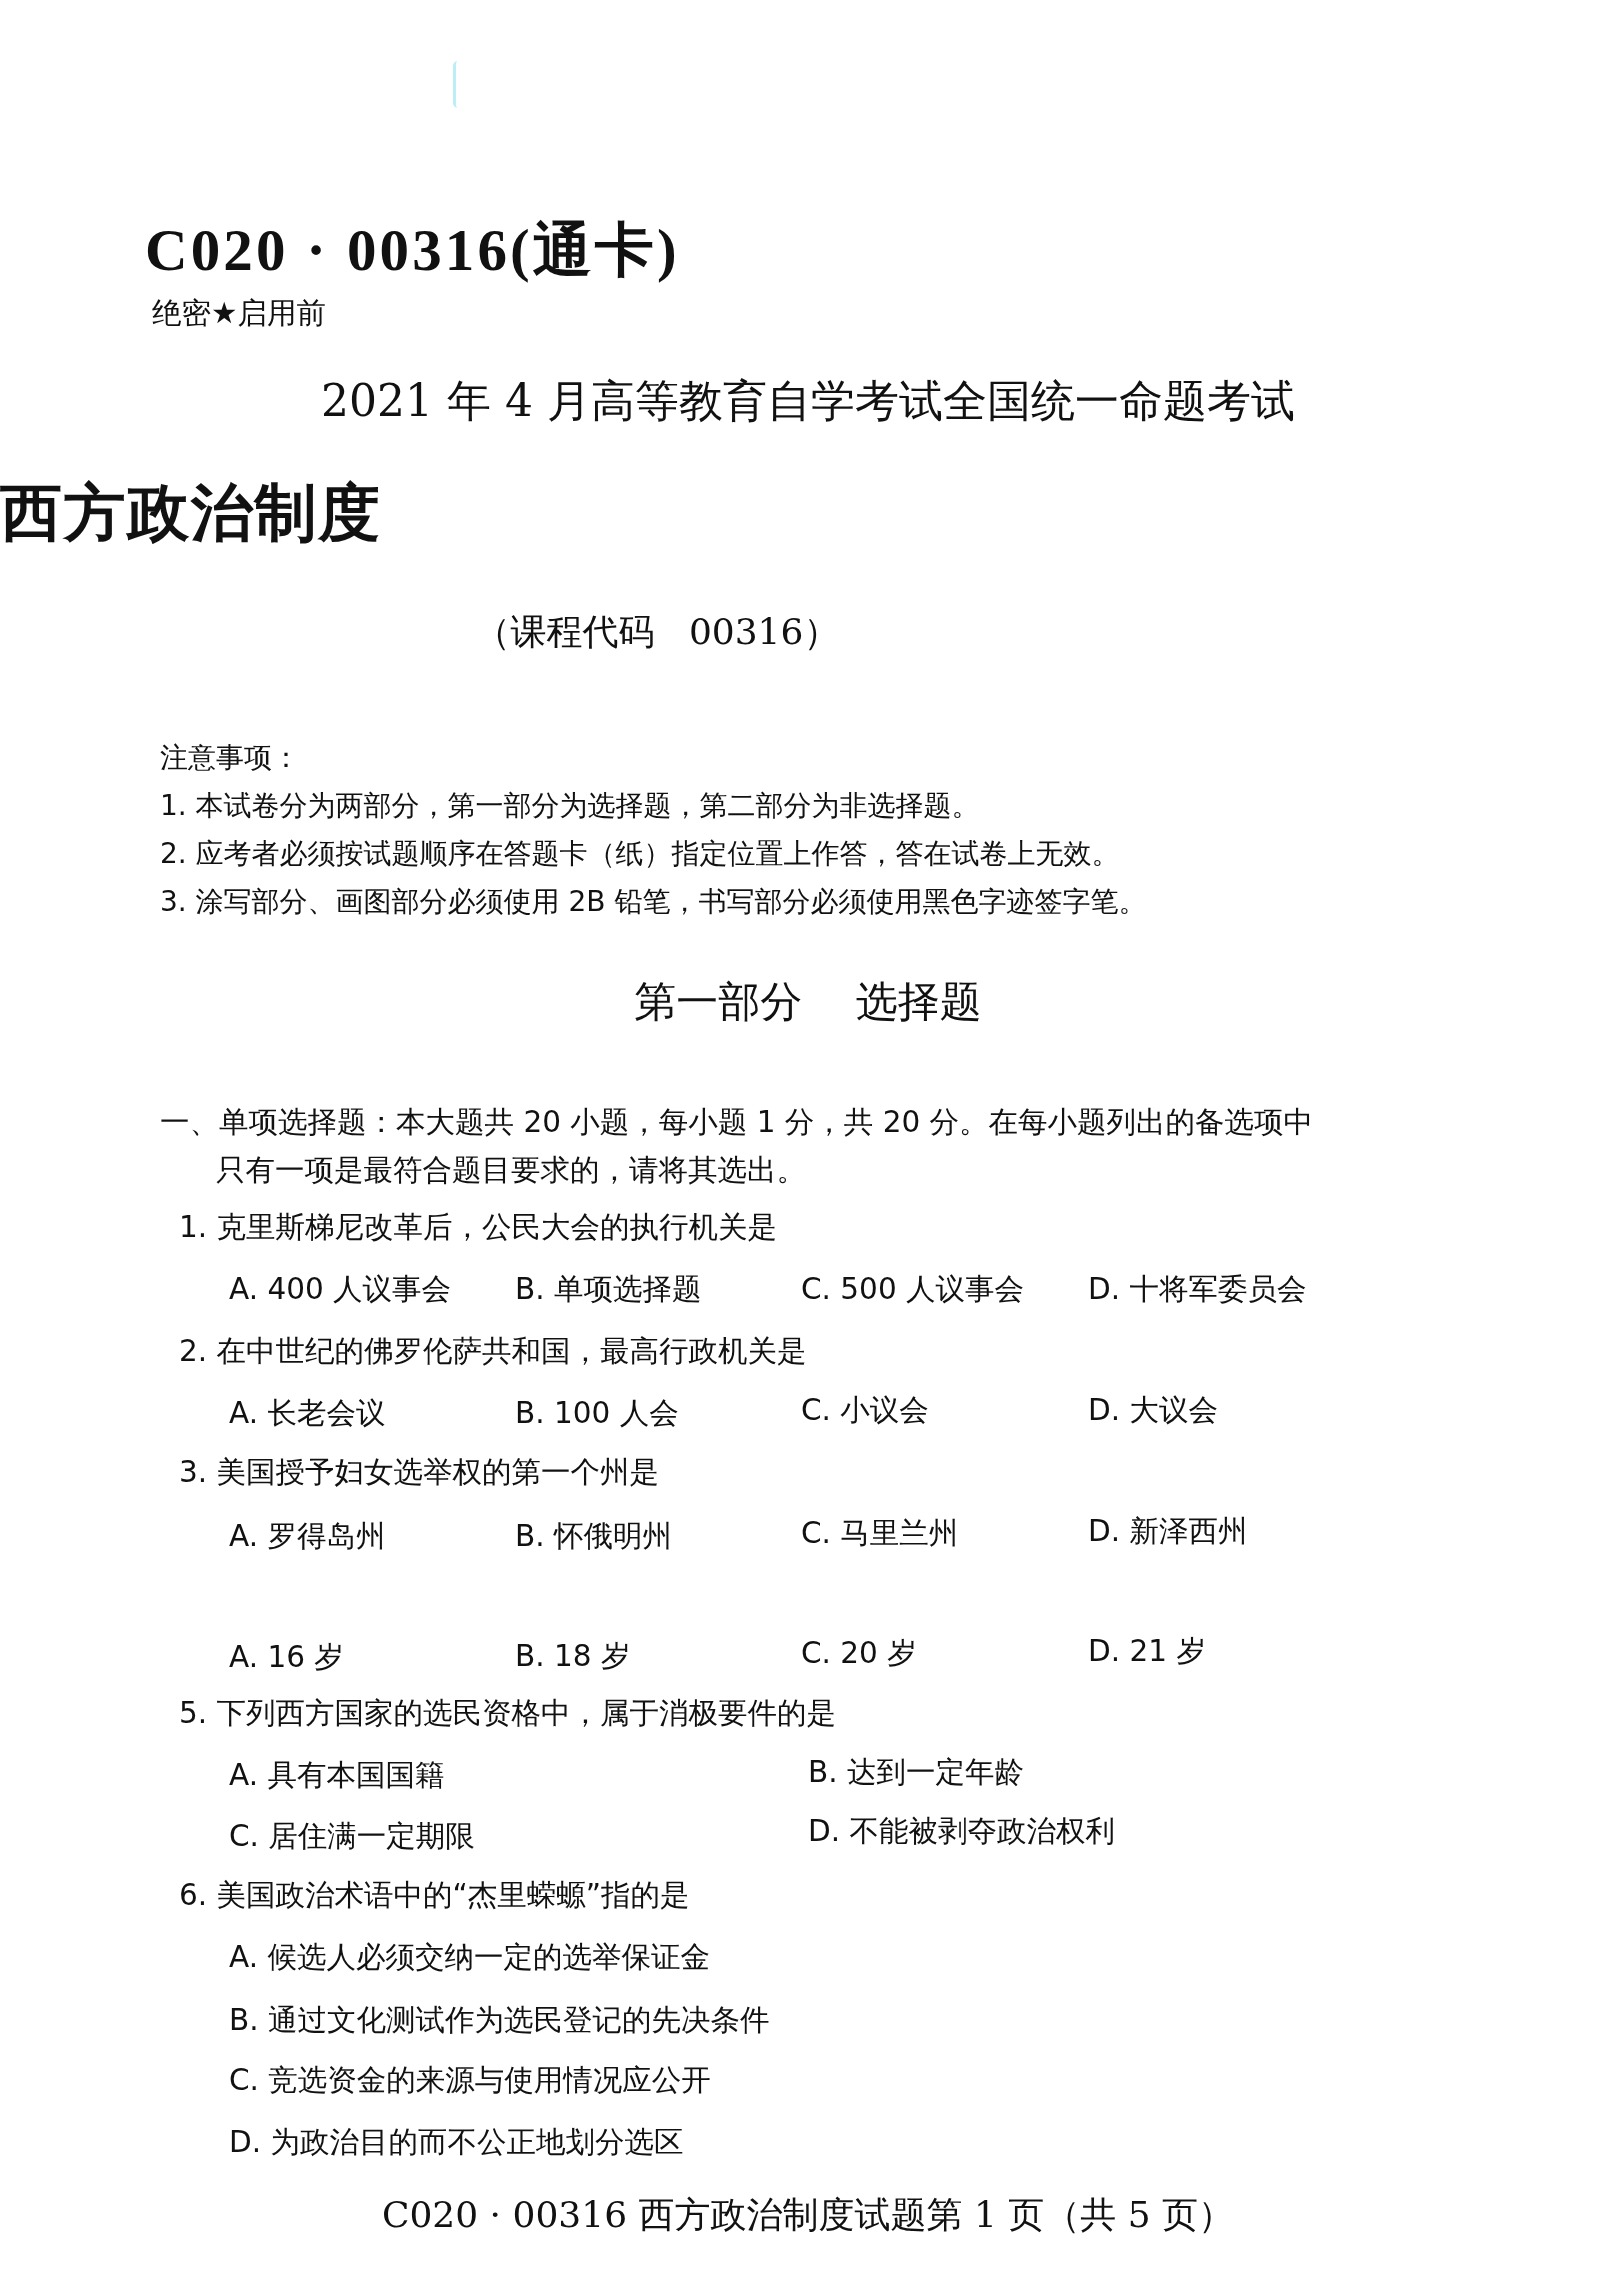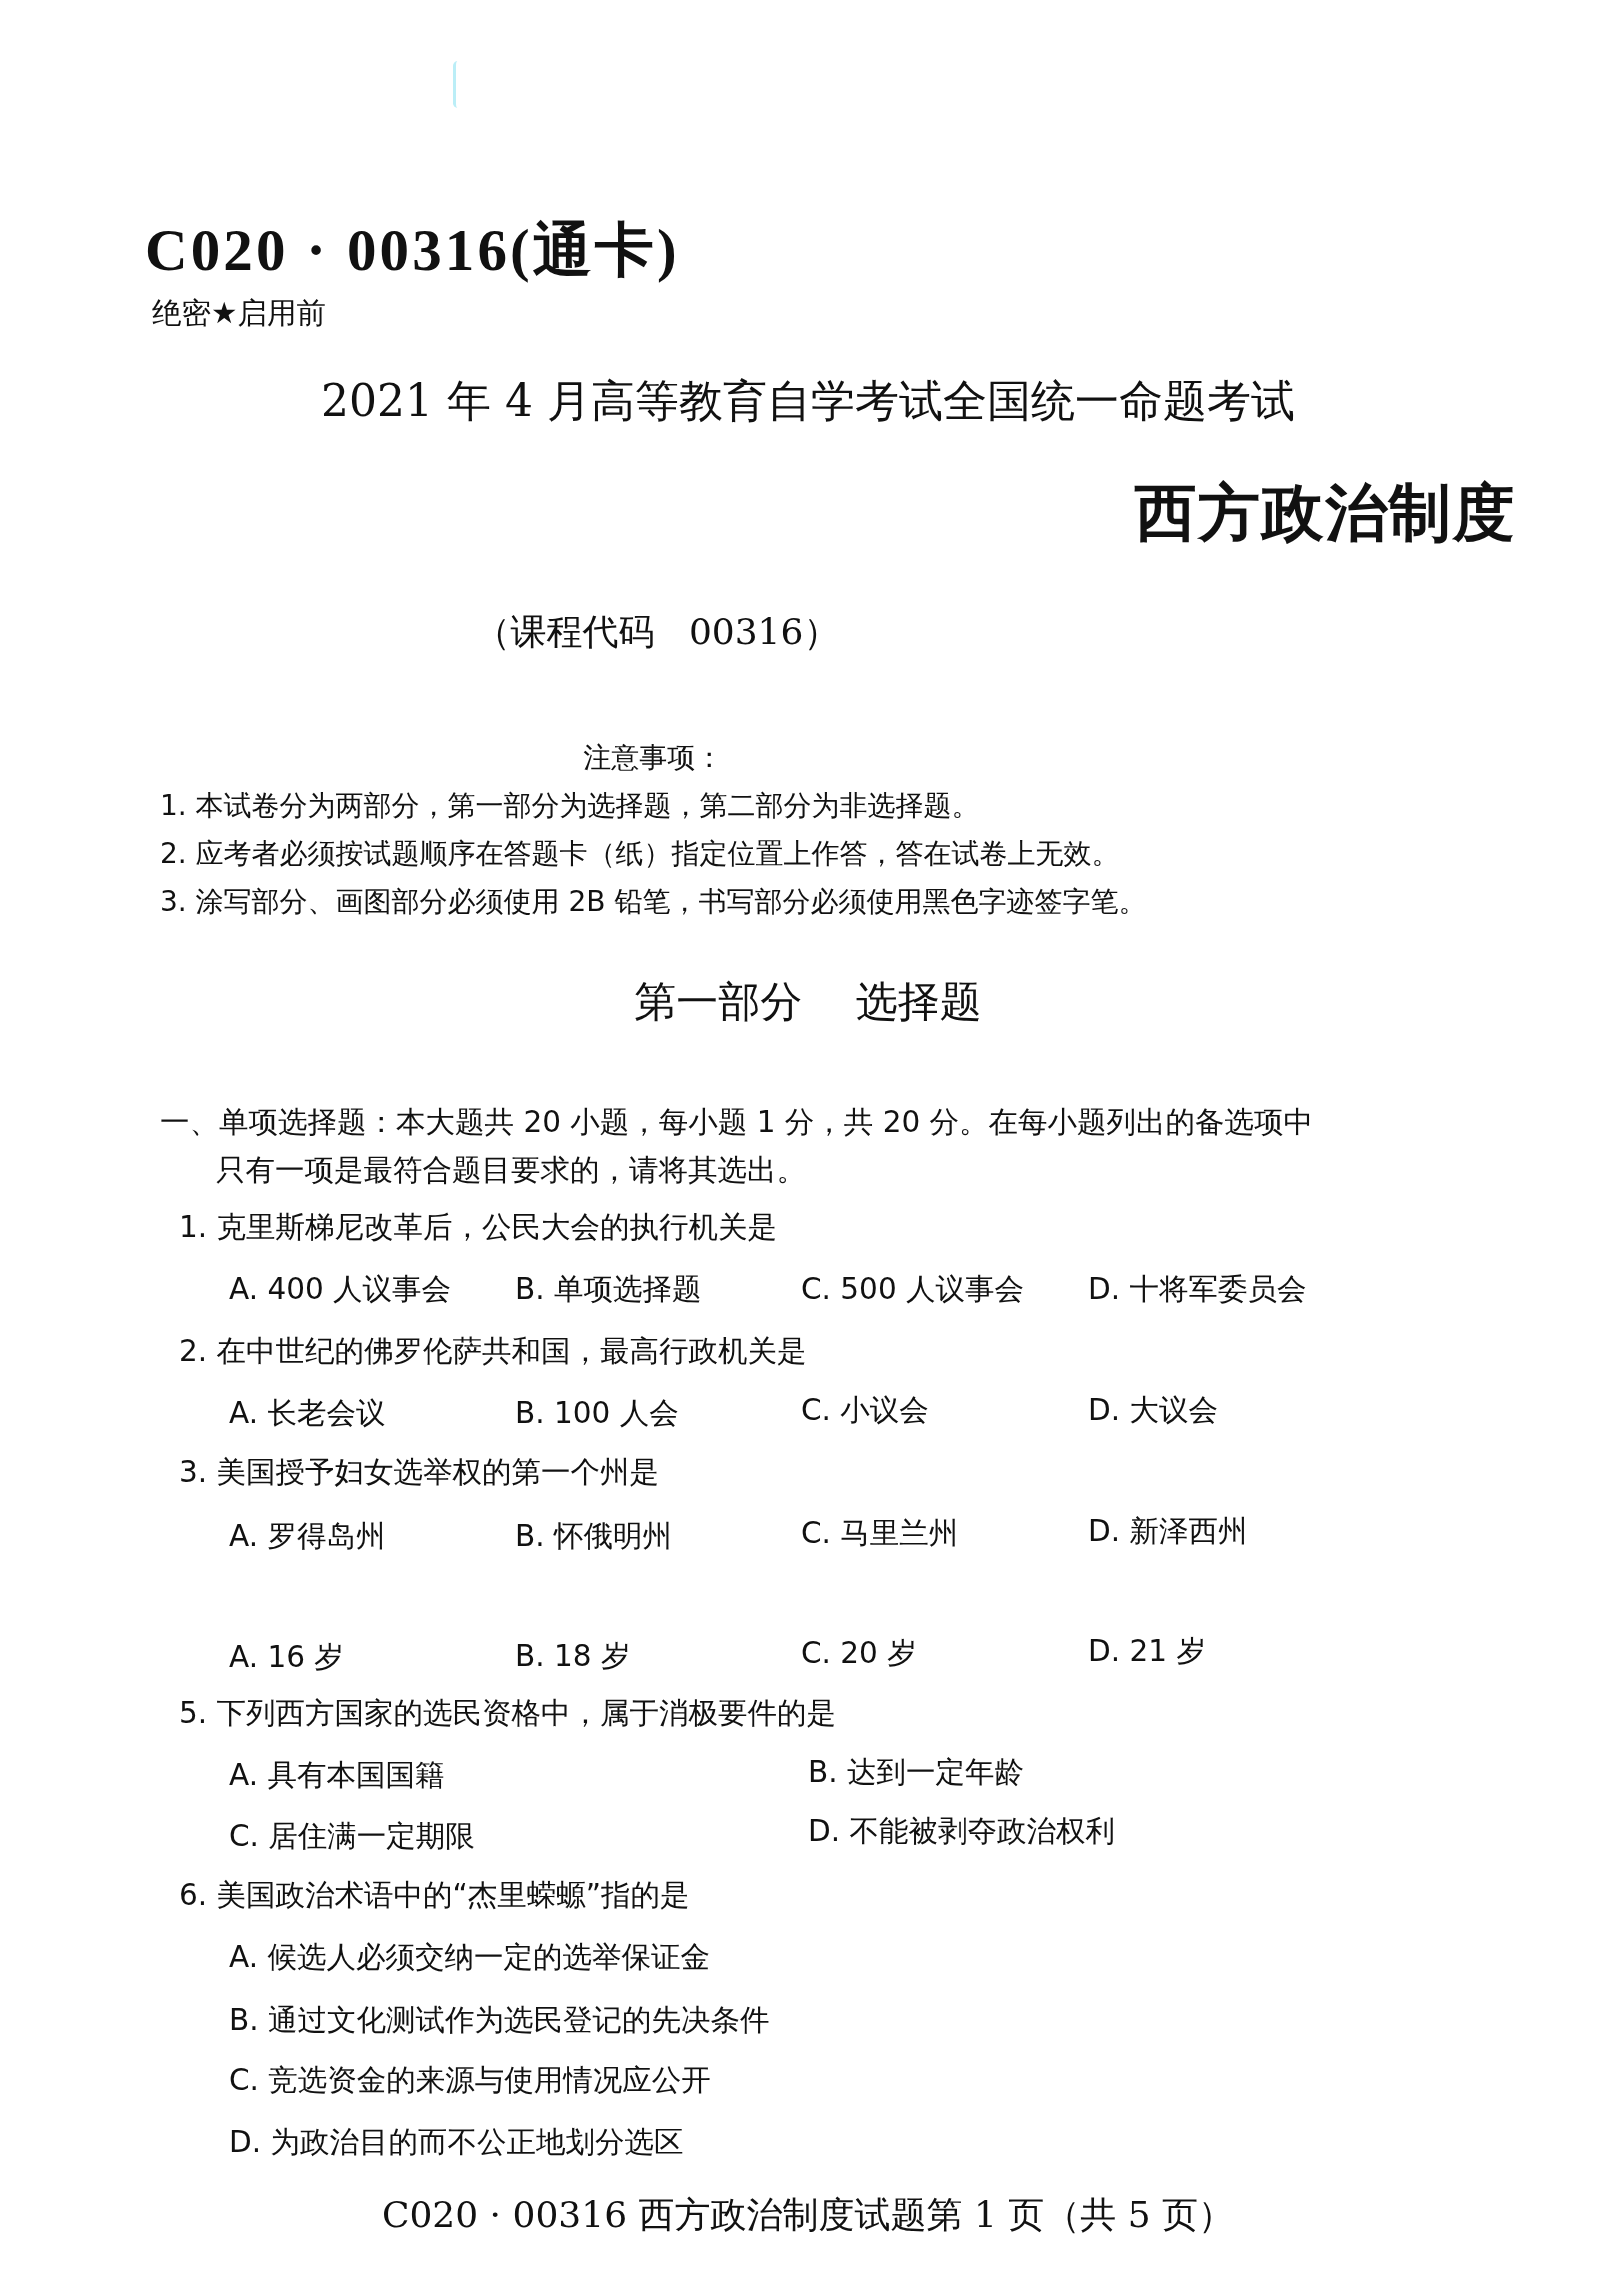--- a/index.html
+++ b/index.html
@@ -60,21 +60,21 @@
       font-size: 44px;
       line-height: 1;
       white-space: nowrap;
       padding-left: 0;
     }
     .subject-title {
       position: absolute;
       left: 0;
       width: 1516px;
       top: 482px;
-      text-align: right;
+      text-align: left;
       font-size: 62px;
       font-weight: bold;
       letter-spacing: 1.6px;
       line-height: 1;
     }
     .course-code {
       position: absolute;
       left: 0;
       width: 1314px;
       top: 614px;
@@ -84,21 +84,21 @@
       white-space: pre;
     }
     .notes {
       position: absolute;
       left: 160px;
       top: 734px;
       font-family: "DejaVu Sans", "Liberation Sans", sans-serif;
       font-size: 28px;
       line-height: 48px;
     }
-    .notes .note-title { display: block; text-align: center; }
+    .notes .note-title { display: block; }
     .notes .note-item { display: block; white-space: nowrap; }
     .part-title {
       position: absolute;
       left: 0;
       width: 1616px;
       top: 981px;
       text-align: center;
       font-family: "DejaVu Sans", "Liberation Sans", sans-serif;
       font-size: 42px;
       line-height: 1;

